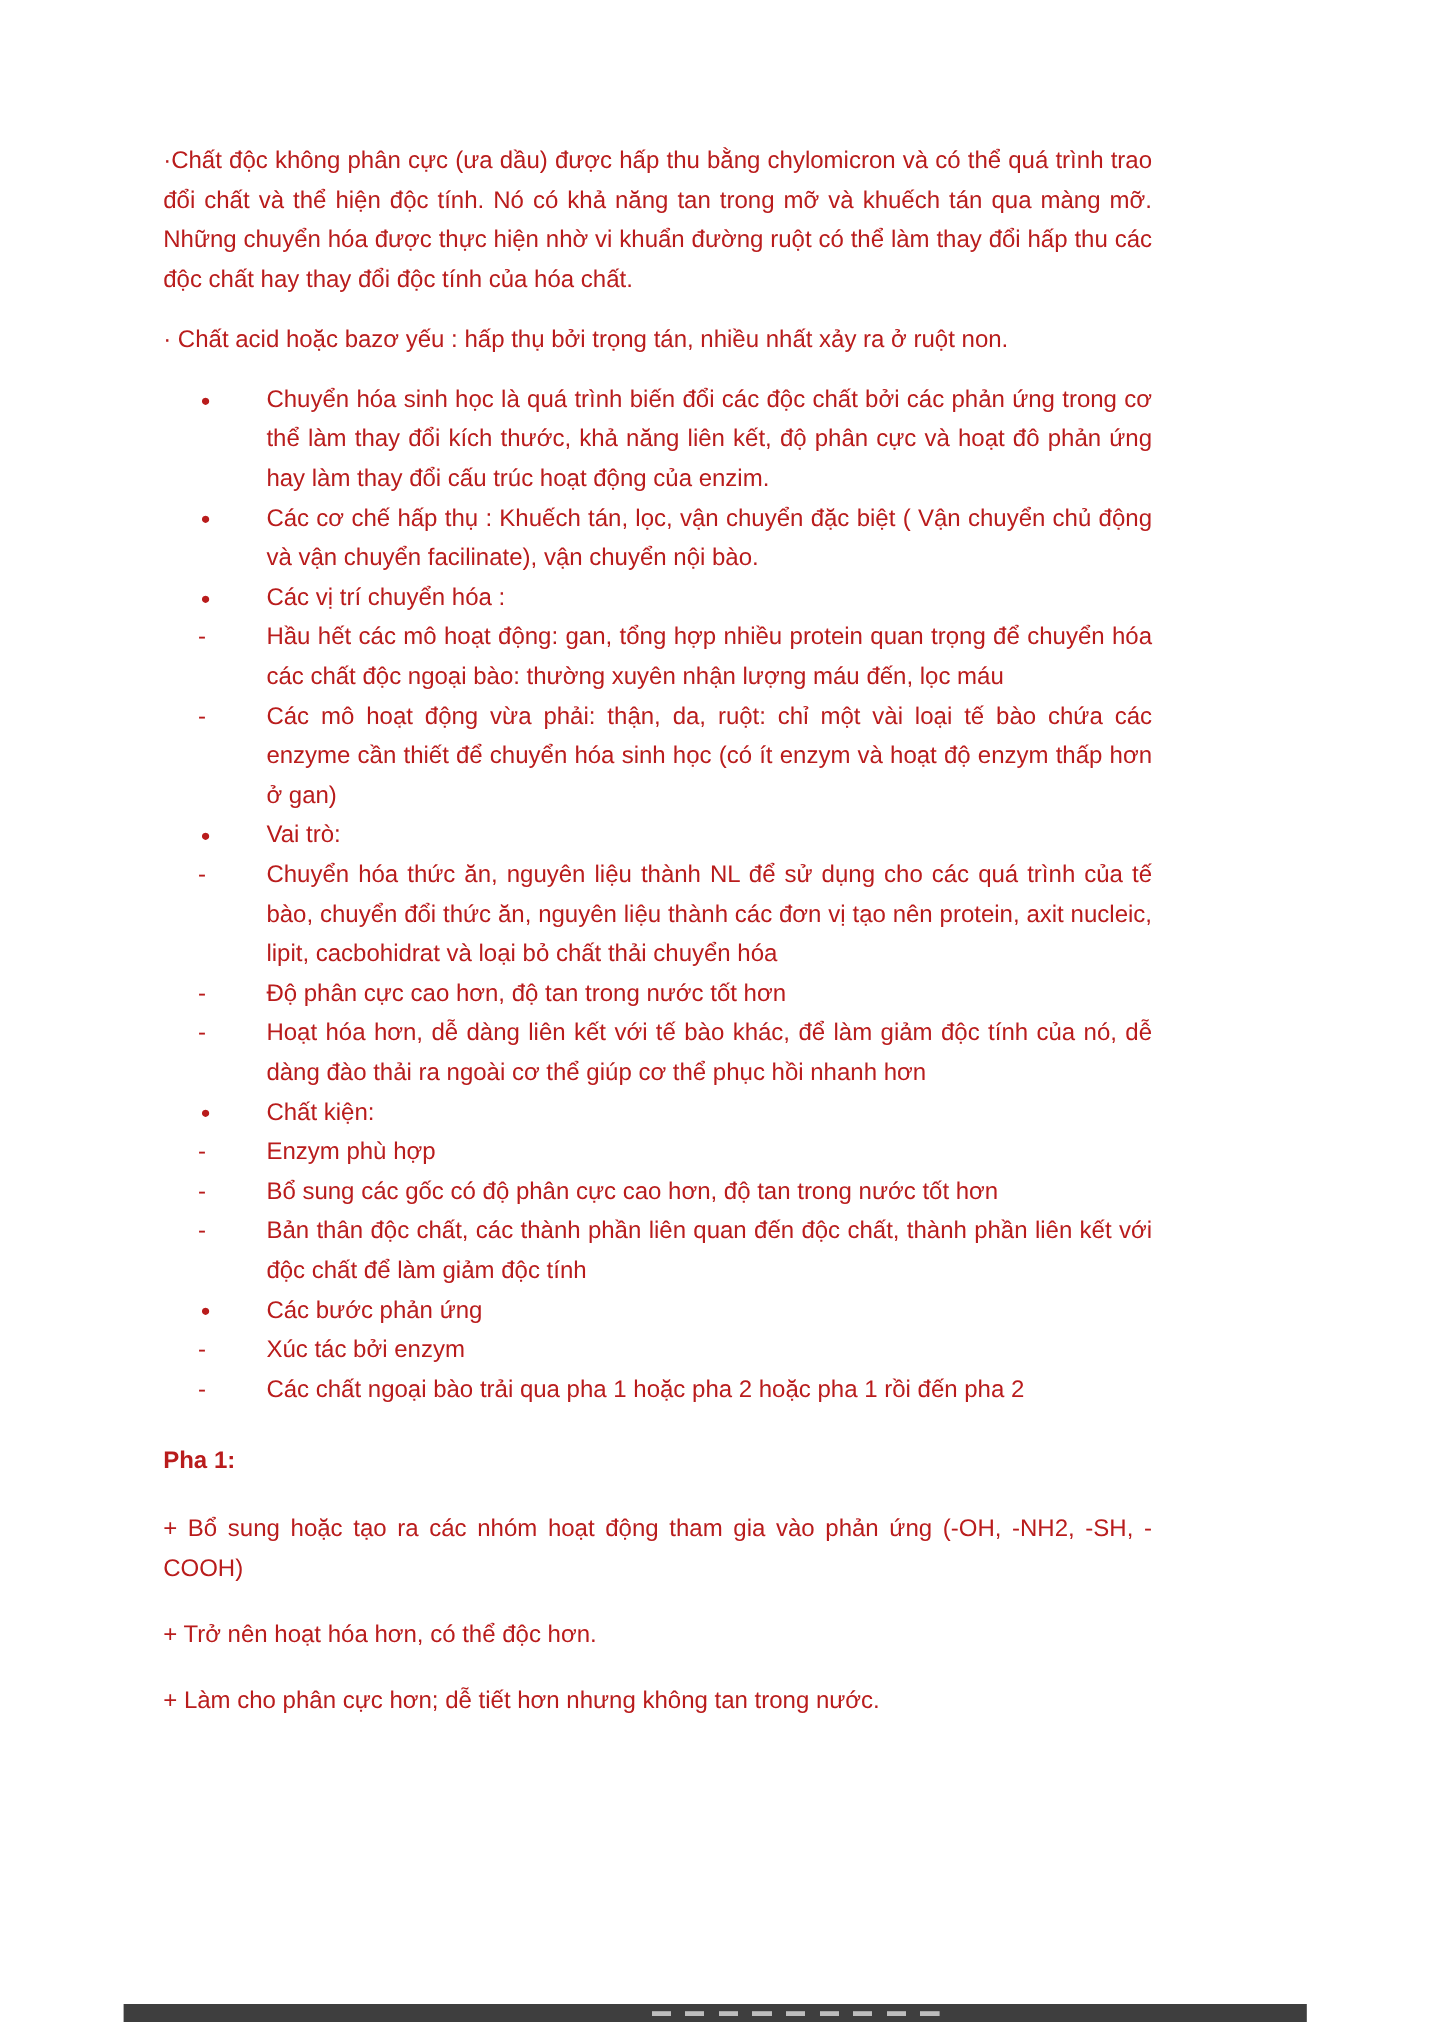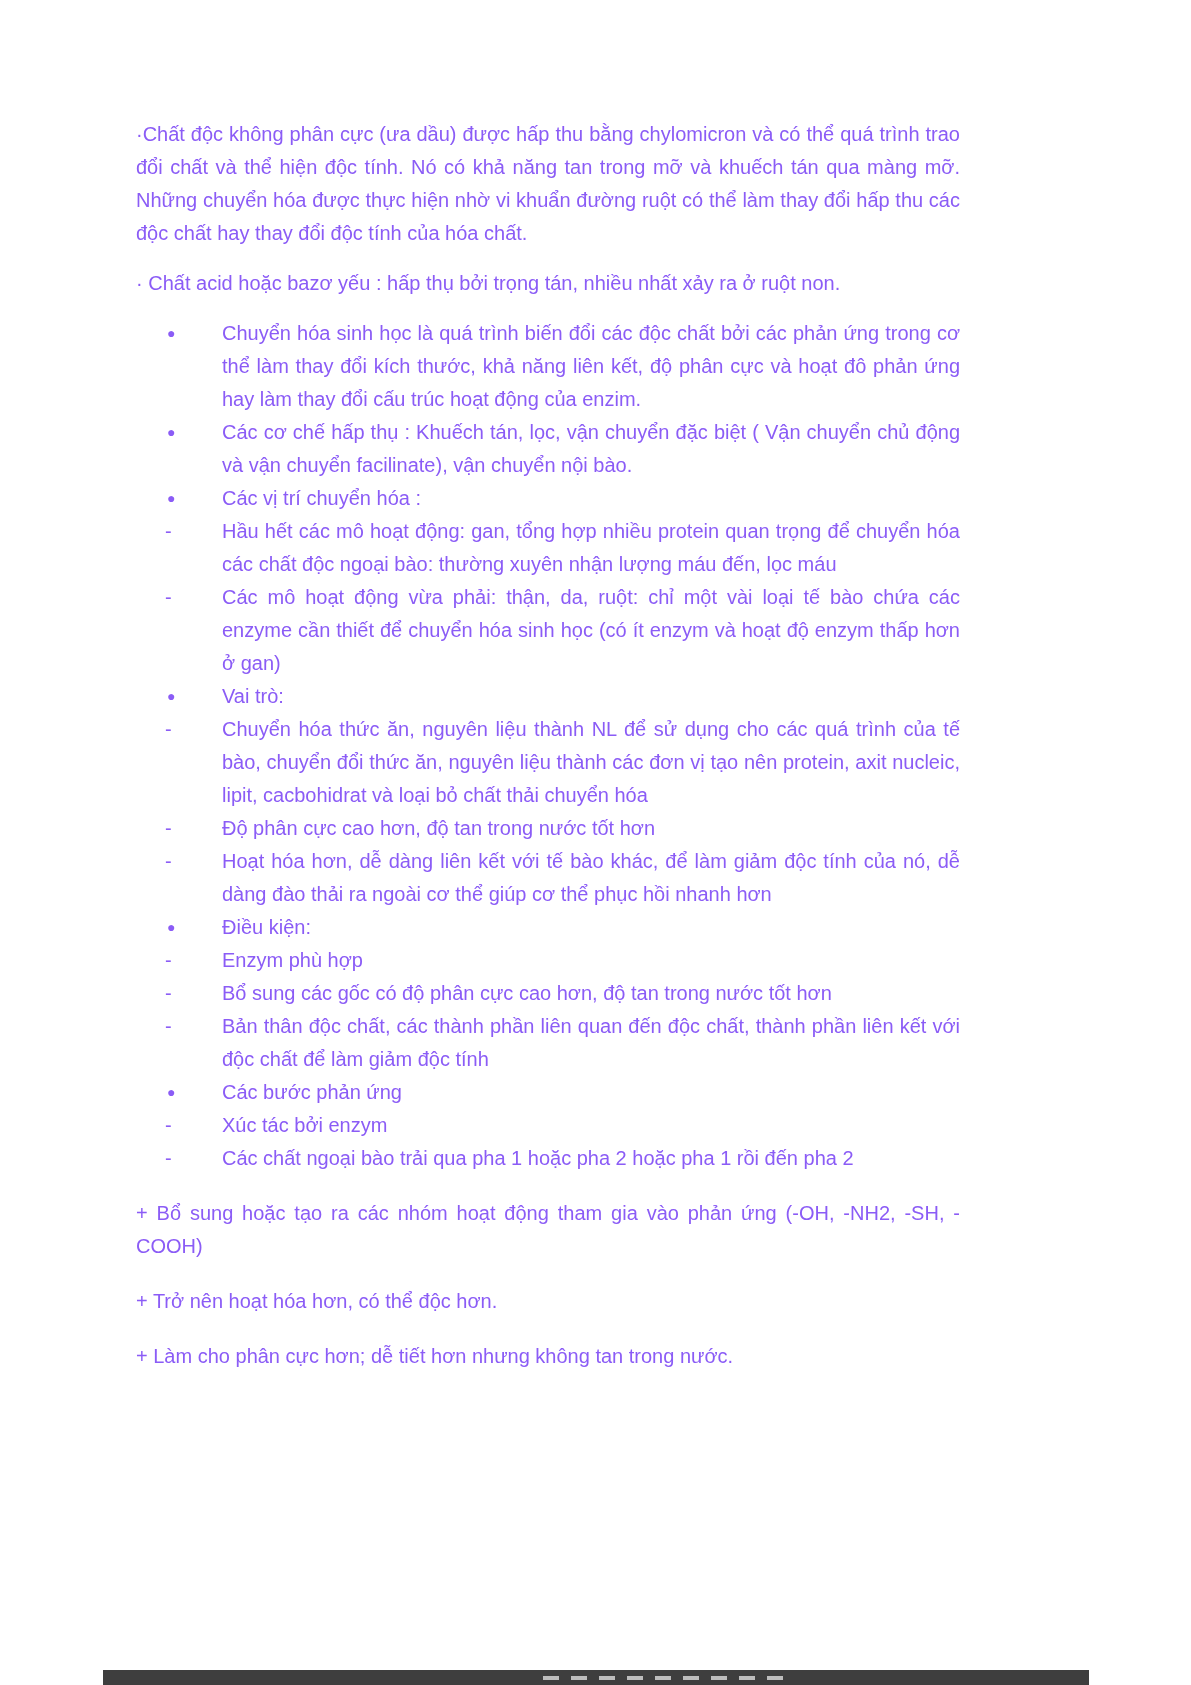--- a/index.html
+++ b/index.html
@@ -17,21 +17,21 @@
     height: 1685px;
     background: #ffffff;
   }
   .doc {
     position: absolute;
     left: 136px;
     top: 118px;
     width: 824px;
     font-size: 20px;
     line-height: 33px;
-    color: #8b5cf6;
+    color: #b91c1c;
   }
   .para {
     margin: 0 0 17px 0;
     text-align: justify;
   }
   .para.lower {
     margin: 22px 0 22px 0;
   }
   .heading {
     margin: 0 0 24px 0;
@@ -131,21 +131,21 @@
         <span class="text">Độ phân cực cao hơn, độ tan trong nước tốt hơn</span>
       </div>
 
       <div class="li dash">
         <span class="marker">-</span>
         <span class="text">Hoạt hóa hơn, dễ dàng liên kết với tế bào khác, để làm giảm độc tính của nó, dễ dàng đào thải ra ngoài cơ thể giúp cơ thể phục hồi nhanh hơn</span>
       </div>
 
       <div class="li bullet">
         <span class="marker">●</span>
-        <span class="text">Điều kiện:</span>
+        <span class="text">Chất kiện:</span>
       </div>
 
       <div class="li dash">
         <span class="marker">-</span>
         <span class="text">Enzym phù hợp</span>
       </div>
 
       <div class="li dash">
         <span class="marker">-</span>
         <span class="text">Bổ sung các gốc có độ phân cực cao hơn, độ tan trong nước tốt hơn</span>
@@ -166,20 +166,21 @@
         <span class="text">Xúc tác bởi enzym</span>
       </div>
 
       <div class="li dash">
         <span class="marker">-</span>
         <span class="text">Các chất ngoại bào trải qua pha 1 hoặc pha 2 hoặc pha 1 rồi đến pha 2</span>
       </div>
 
     </div>
 
+    <p class="heading pha">Pha 1:</p>
 
     <p class="para lower">+ Bổ sung hoặc tạo ra các nhóm hoạt động tham gia vào phản ứng (-OH, -NH2, -SH, -COOH)</p>
     <p class="para lower">+ Trở nên hoạt hóa hơn, có thể độc hơn.</p>
     <p class="para lower">+ Làm cho phân cực hơn; dễ tiết hơn nhưng không tan trong nước.</p>
 
   </div>
 
   <div class="page-break-bar">
     <div class="page-break-dashes"></div>
   </div>

